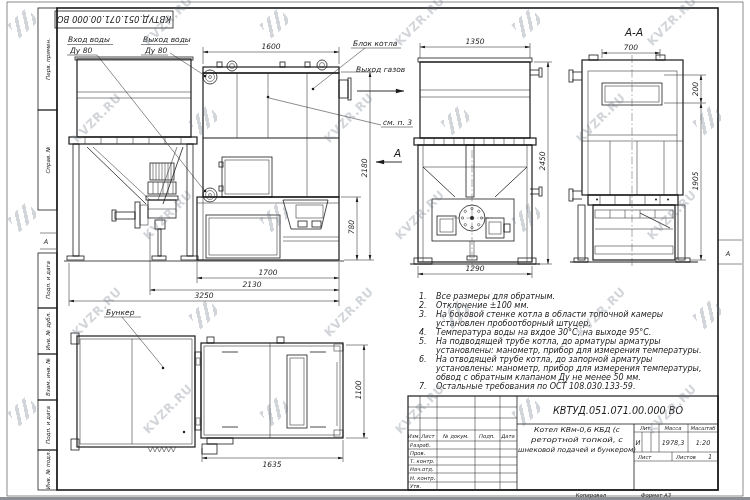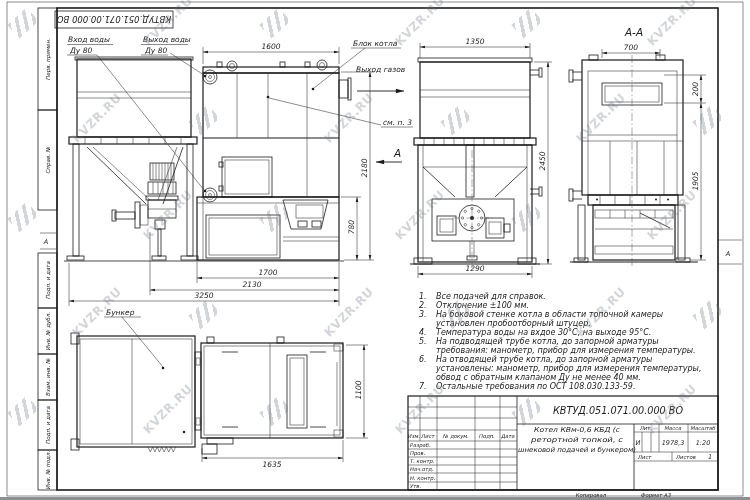--- a/index.html
+++ b/index.html
@@ -443,41 +443,41 @@
   <text class="sm" x="638" y="459">Лист</text>
   <text class="sm" x="676" y="459">Листов</text>
   <text class="tbv" x="710" y="459" text-anchor="middle">1</text>
   <text class="sm" x="591" y="497" text-anchor="middle">Копировал</text>
   <text class="sm" x="656" y="497" text-anchor="middle">Формат А3</text>
 </svg>
 
 <div class="notes">
   <div class="note">
         <span class="note-num">1.</span>
-        <span class="note-text">Все подачей для справок.</span>
+        <span class="note-text">Все размеры для обратным.</span>
       </div>
   <div class="note">
         <span class="note-num">2.</span>
         <span class="note-text">Отклонение ±100 мм.</span>
       </div>
   <div class="note">
         <span class="note-num">3.</span>
         <span class="note-text">На боковой стенке котла в области топочной камеры установлен пробоотборный штуцер.</span>
       </div>
   <div class="note">
         <span class="note-num">4.</span>
         <span class="note-text">Температура воды на вхдое 30°С, на выходе 95°С.</span>
       </div>
   <div class="note">
         <span class="note-num">5.</span>
-        <span class="note-text">На подводящей трубе котла, до запорной арматуры требования: манометр, прибор для измерения температуры.</span>
+        <span class="note-text">На подводящей трубе котла, до арматуры арматуры установлены: манометр, прибор для измерения температуры.</span>
       </div>
   <div class="note">
         <span class="note-num">6.</span>
-        <span class="note-text">На отводящей трубе котла, до запорной арматуры установлены: манометр, прибор для измерения температуры, обвод с обратным клапаном Ду не менее 40 мм.</span>
+        <span class="note-text">На отводящей трубе котла, до запорной арматуры установлены: манометр, прибор для измерения температуры, обвод с обратным клапаном Ду не менее 50 мм.</span>
       </div>
   <div class="note">
         <span class="note-num">7.</span>
         <span class="note-text">Остальные требования по ОСТ 108.030.133-59.</span>
       </div>
 </div>
 
 <div class="wm-layer">
       <div class="wm-logo" style="left: 10px; top: 14px;"></div>
       <div class="wm-text" style="left: 136px; top: 14px;">KVZR.RU</div>

